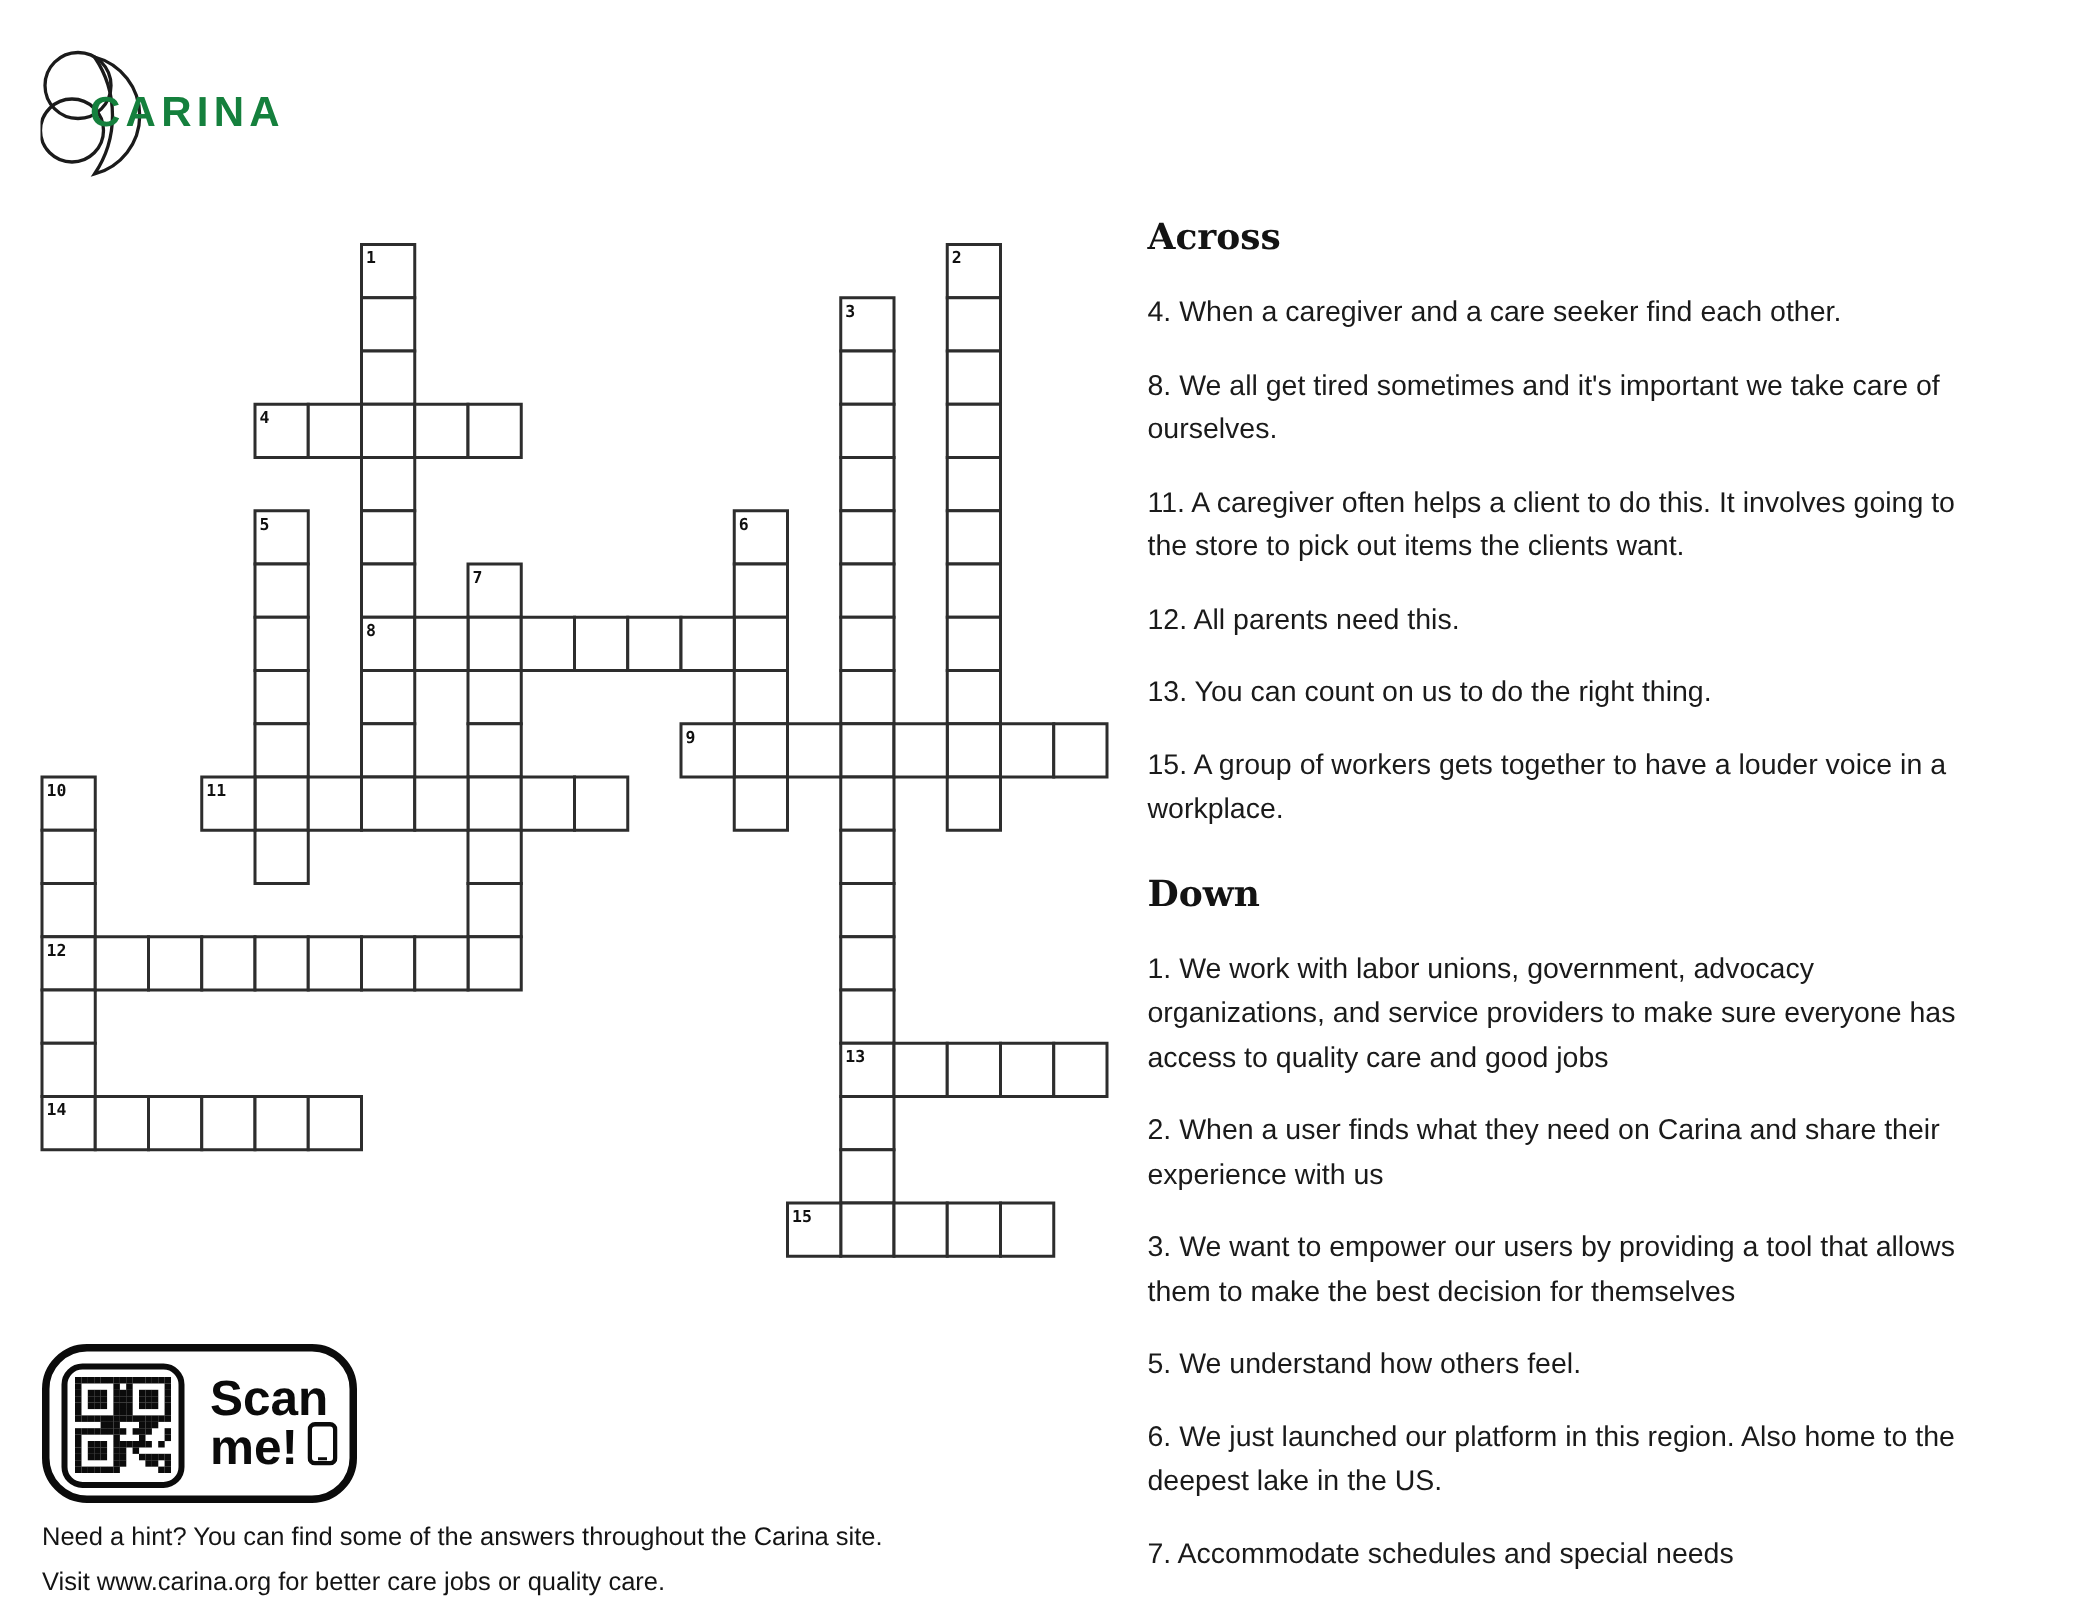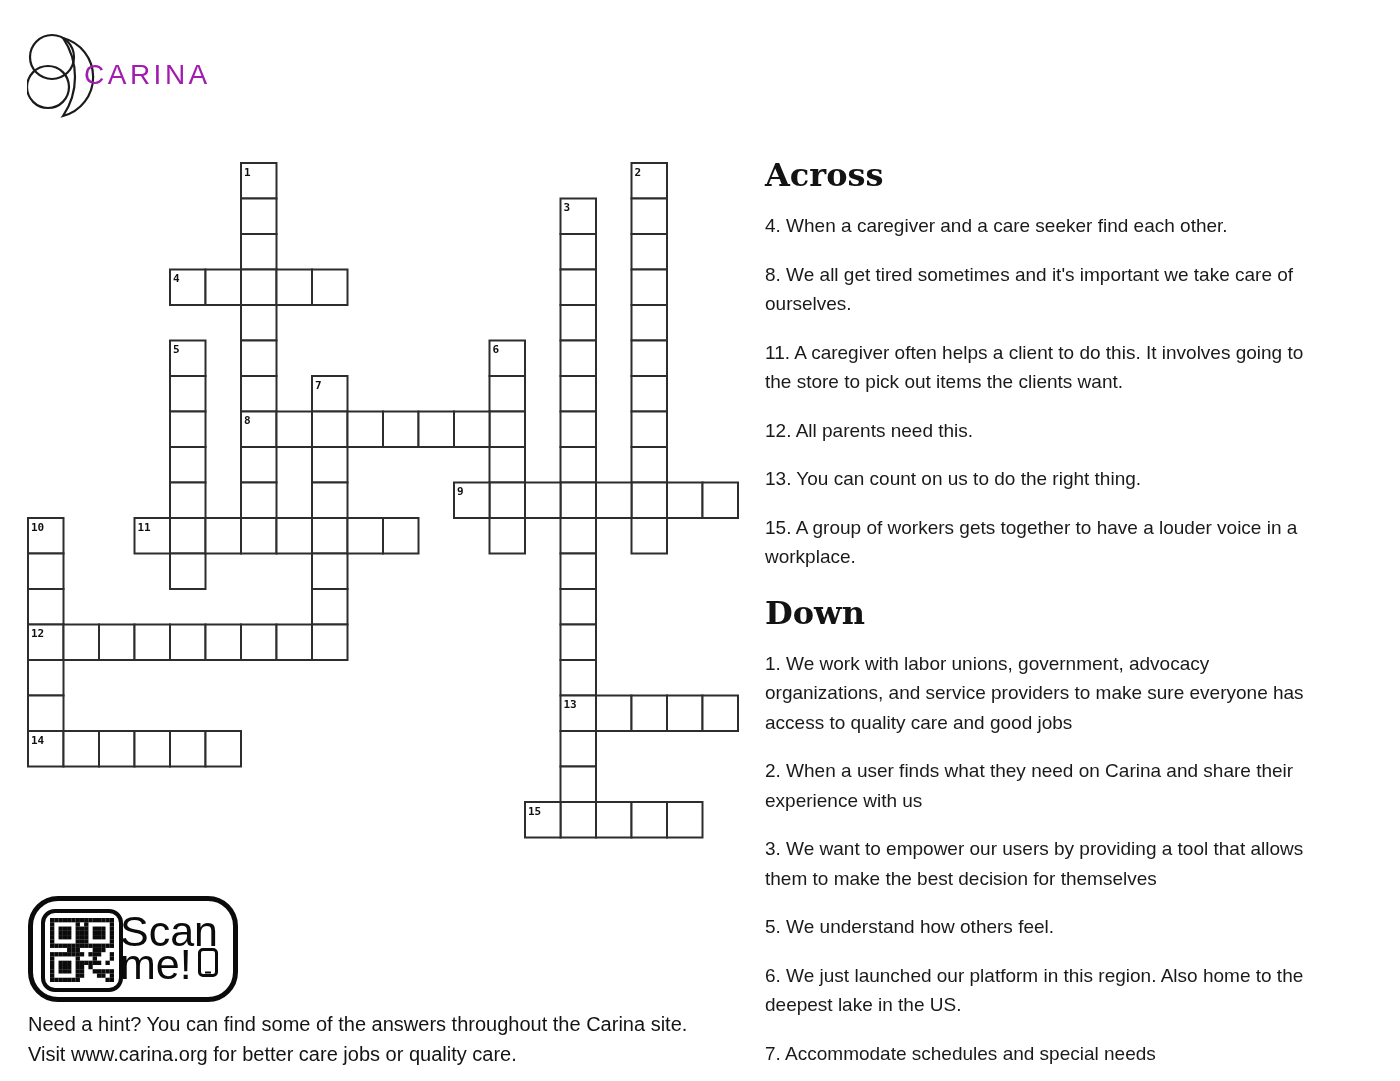--- a/index.html
+++ b/index.html
@@ -5,56 +5,56 @@
   html,body{margin:0;padding:0;}
   body{
     width:1400px;height:1081px;position:relative;background:#ffffff;
     font-family:"Liberation Sans",sans-serif;color:#1a1a1a;overflow:hidden;
   }
   
   .logo{position:absolute;left:0;top:0;}
   .logo-mark{position:absolute;left:27px;top:30px;}
   .logo-mark path,.logo-mark circle{fill:none;stroke:#1b1b1b;stroke-width:2.2px;}
   .logo-text{
-    position:absolute;left:84px;top:59px;font-size:28px;letter-spacing:3.5px;
-    font-weight:400;color:#a21caf;white-space:nowrap;
+    position:absolute;left:60px;top:59px;font-size:28px;letter-spacing:3.5px;
+    font-weight:700;color:#15803d;white-space:nowrap;
   }
   
   #grid-svg{position:absolute;left:0;top:0;}
   #grid-svg text{
     font-family:"DejaVu Sans Mono",monospace;font-size:11px;font-weight:bold;fill:#101010;
   }
   
   .clues{position:absolute;left:765px;top:141px;width:632px;}
   .clues h2{
-    font-family:"DejaVu Serif",serif;font-weight:700;font-size:32px;line-height:34px;
-    margin:17px 0 7px 0;color:#131313;
+    font-family:"DejaVu Serif",serif;font-weight:700;font-size:24px;line-height:34px;
+    margin:0 0 7px 0;color:#131313;
   }
   .clues h2.down-h{margin-top:24px;}
   .clue{font-size:19px;line-height:29.5px;white-space:pre-line;color:#1a1a1a;margin-top:19px;}
   
   .qr-badge{
     position:absolute;left:28px;top:896px;width:210px;height:106px;box-sizing:border-box;
     border:5px solid #0b0b0b;border-radius:30px;background:#fff;
   }
   .qr-box{
     position:absolute;left:8px;top:8px;width:82px;height:83px;box-sizing:border-box;
     border:4px solid #0b0b0b;border-radius:14px;
   }
   #qr-svg{position:absolute;left:5px;top:5px;}
   .qr-text{
-    position:absolute;left:87px;top:14px;font-weight:normal;font-size:43px;line-height:33px;
+    position:absolute;left:107px;top:14px;font-weight:bold;font-size:33px;line-height:33px;
     color:#0b0b0b;letter-spacing:0px;
   }
   .qr-line2{display:flex;gap:6px;}
   .phone{display:block;}
   .phone rect{fill:#ffffff;stroke:#0b0b0b;stroke-width:3px;}
   .phone line{stroke:#0b0b0b;stroke-width:2px;}
   
-  .footer{position:absolute;left:28px;top:1010px;font-size:20px;line-height:29.5px;color:#141414;}
+  .footer{position:absolute;left:28px;top:1010px;font-size:17px;line-height:29.5px;color:#141414;}
 </style>
 </head>
 <body>
 
 <div class="page">
 
   <header class="logo">
     <svg class="logo-mark" width="72" height="90" viewBox="0 0 72 90">
       <path d="M 36 8 A 40.3 40.3 0 0 1 36 86 A 69.4 69.4 0 0 0 36 8 Z"></path>
       <circle cx="25" cy="27" r="22"></circle>

